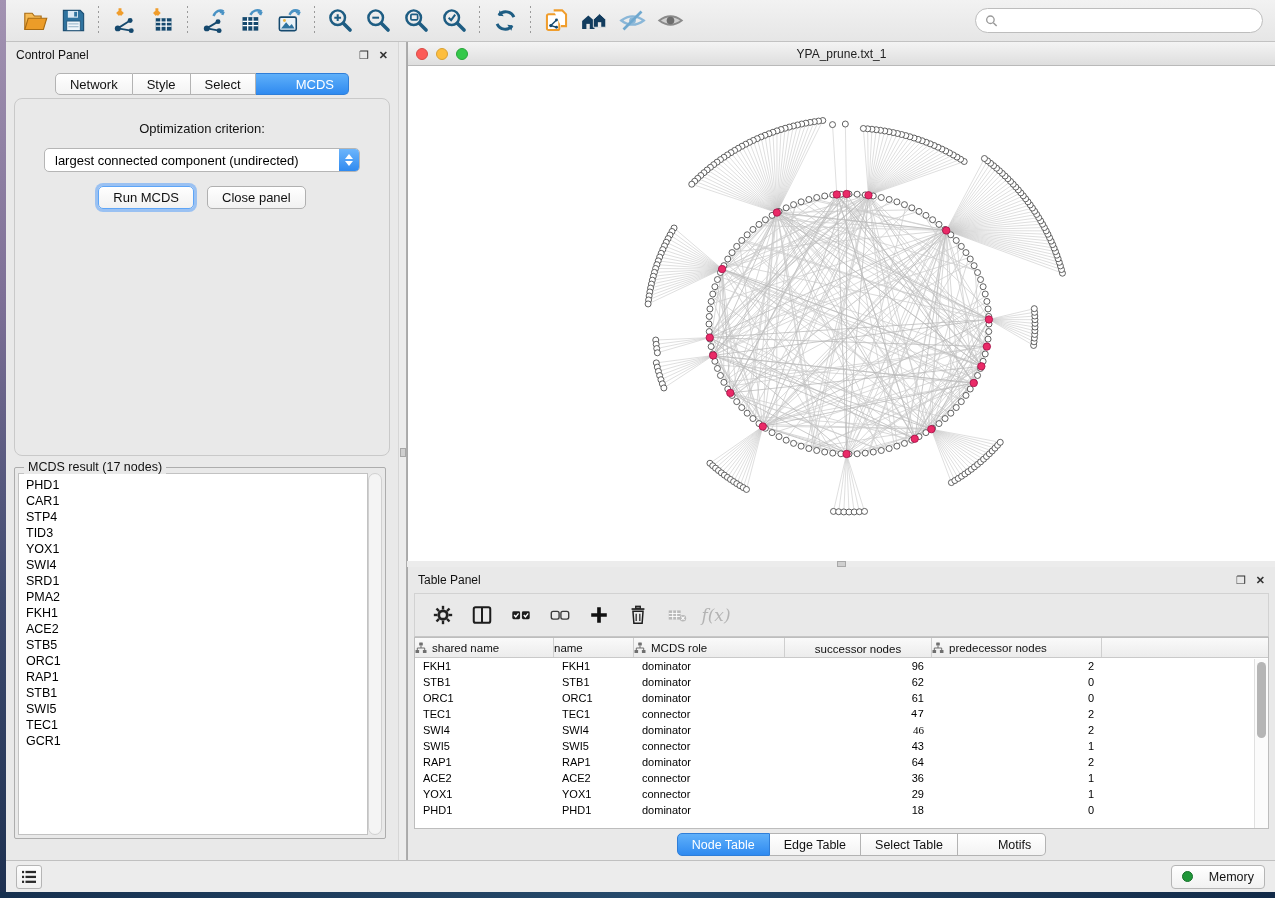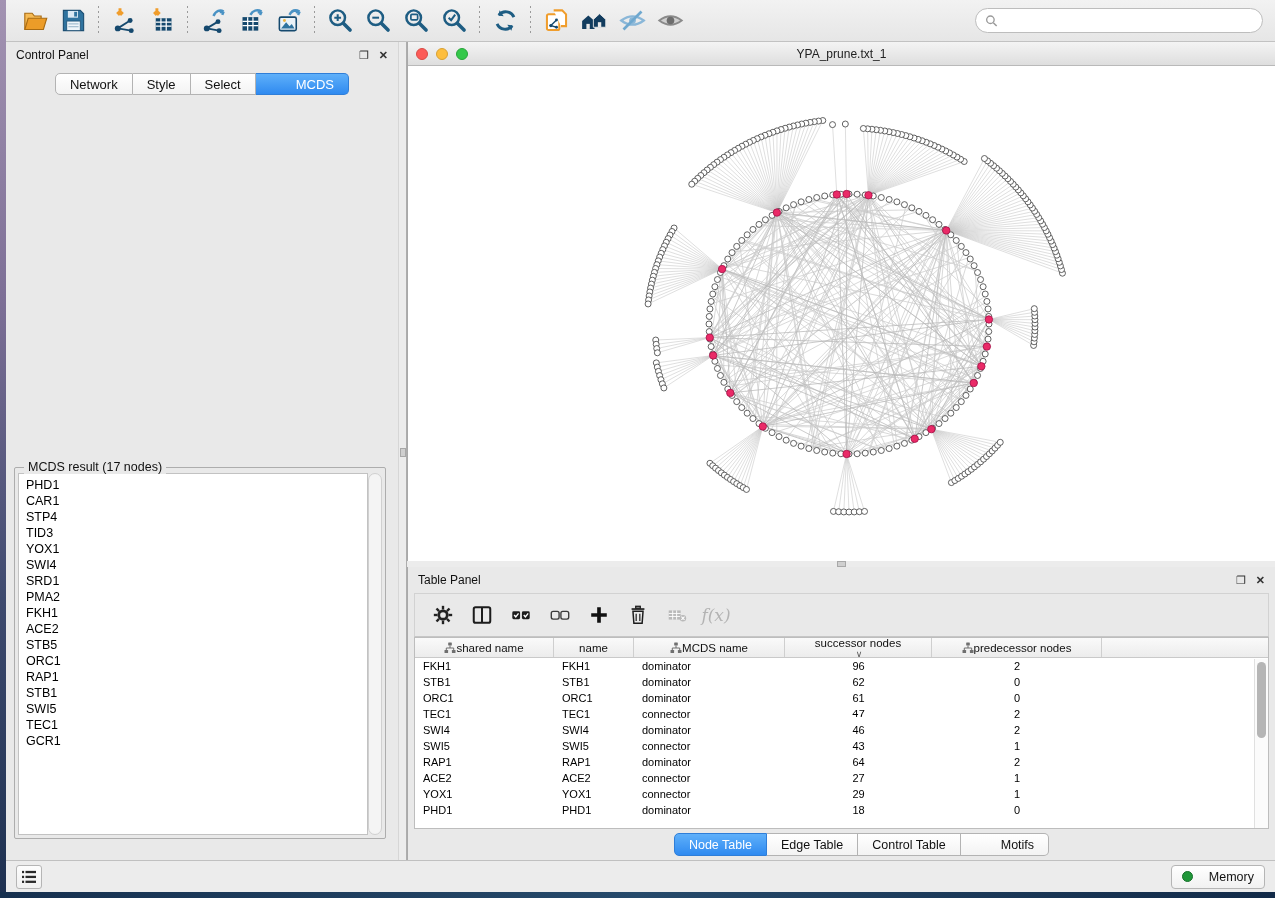--- a/index.html
+++ b/index.html
@@ -112,28 +112,28 @@
     background:#e9e9e9; border:1px solid #d2d2d2; border-bottom:1px solid #c6c6c6;
     display:flex; align-items:center; padding-left:12px; gap:7px; }
   .tpb { width:32px; height:32px; display:flex; align-items:center; justify-content:center; }
   .tpb svg { width:22px; height:22px; }
   .fx { font-family:"DejaVu Serif", serif; font-style:italic; font-size:17px; color:#b3b3b3; }
 
   #table-wrap { position:absolute; left:6px; right:6px; top:70px; height:192px;
     background:#fff; border:1px solid #bdbdbd; overflow:hidden; }
   #table-header { display:flex; height:20px;
     background:linear-gradient(#fafafa,#ececec); border-bottom:1px solid #c9c9c9; }
-  .th { display:flex; align-items:center; justify-content:center; 
+  .th { display:flex; align-items:center; gap:5px;
     border-right:1px solid #cfcfcf; font-size:11.5px; color:#111; overflow:hidden; flex:0 0 auto; }
   .th .hdr-ic { width:12px; height:12px; }
   .th .hdr-ic rect { fill:#6f6f6f; }
   .sort-ind { font-size:9px; color:#555; margin-left:2px; }
   .tr { display:flex; height:16px; align-items:center; }
   .td { font-size:11px; color:#000; padding:0 8px; white-space:nowrap; overflow:hidden; flex:0 0 auto; }
-  .td.right { text-align:center; }
+  .td.right { text-align:right; }
   #table-scrollbar { position:absolute; right:0px; top:21px; bottom:0; width:14px;
     background:#fbfbfb; border-left:1px solid #e0e0e0; }
   #table-thumb { position:absolute; left:2px; top:3px; width:9px; height:76px;
     background:#b5b5b5; border-radius:5px; }
 
   #table-tabs { position:absolute; left:0; right:0; top:266px; display:flex; justify-content:center;margin-left:40px; }
   #table-tabs .seg { font-size:12.5px; height:23px; }
 
   
   #status-bar { position:absolute; left:0; top:860px; width:1269px; height:32px;
@@ -304,20 +304,34 @@
         <span class="win-ic">❐</span>
         <span class="win-ic" style="font-weight:bold">✕</span>
       </div>
       <div class="seg-bar">
           <div class="seg">Network</div>
           <div class="seg">Style</div>
           <div class="seg">Select</div>
           <div class="seg active">MCDS</div>
         </div>
 
+      <div id="mcds-box">
+        <div id="opt-label">Optimization criterion:</div>
+        <div id="opt-select">
+          <span class="sel-text">largest connected component (undirected)</span>
+          <span class="stepper">
+            <span class="up"></span>
+              <span class="dn"></span>
+          </span>
+        </div>
+        <div id="btn-row">
+          <div class="mac-btn focused">Run MCDS</div>
+          <div class="mac-btn">Close panel</div>
+        </div>
+      </div>
 
       <div id="result-group">
         <div id="result-frame"></div>
         <div id="result-legend">MCDS result (17 nodes)</div>
         <div id="result-list">
             <div class="mcds-item">PHD1</div>
             <div class="mcds-item">CAR1</div>
             <div class="mcds-item">STP4</div>
             <div class="mcds-item">TID3</div>
             <div class="mcds-item">YOX1</div>
@@ -1212,21 +1226,21 @@
               <div class="th" style="width: 80px;">
                 <span>name</span>
               </div>
               <div class="th" style="width: 151px;">
                 <svg class="hdr-ic" viewBox="0 0 12 12">
                   <rect x="4.2" y="0.5" width="3.6" height="3" rx="0.5"></rect>
                   <rect x="0.5" y="8" width="3.6" height="3" rx="0.5"></rect>
                   <rect x="7.9" y="8" width="3.6" height="3" rx="0.5"></rect>
                   <path d="M6 3.5 V6 M2.3 8 V6 H9.7 V8" fill="none" stroke="#6f6f6f" stroke-width="1"></path>
                 </svg>
-                <span>MCDS name</span>
+                <span>MCDS role</span>
               </div>
               <div class="th" style="width: 147px; flex-direction: column;">
                 <svg class="hdr-ic" viewBox="0 0 12 12">
                   <rect x="4.2" y="0.5" width="3.6" height="3" rx="0.5"></rect>
                   <rect x="0.5" y="8" width="3.6" height="3" rx="0.5"></rect>
                   <rect x="7.9" y="8" width="3.6" height="3" rx="0.5"></rect>
                   <path d="M6 3.5 V6 M2.3 8 V6 H9.7 V8" fill="none" stroke="#6f6f6f" stroke-width="1"></path>
                 </svg>
                 <span>successor nodes</span>
                 <span class="sort-ind">∨</span>
@@ -1267,42 +1281,42 @@
                 <div class="td" style="width: 139px;">TEC1</div>
                 <div class="td" style="width: 80px;">TEC1</div>
                 <div class="td" style="width: 151px;">connector</div>
                 <div class="td right" style="width: 147px; font-family: Liberation Mono, monospace;">47</div>
                 <div class="td right" style="width: 170px;">2</div>
               </div>
               <div class="tr">
                 <div class="td" style="width: 139px;">SWI4</div>
                 <div class="td" style="width: 80px;">SWI4</div>
                 <div class="td" style="width: 151px;">dominator</div>
-                <div class="td right" style="width: 147px;">46</div>
+                <div class="td right" style="width: 147px; font-family: Liberation Serif, serif;">46</div>
                 <div class="td right" style="width: 170px;">2</div>
               </div>
               <div class="tr">
                 <div class="td" style="width: 139px;">SWI5</div>
                 <div class="td" style="width: 80px;">SWI5</div>
                 <div class="td" style="width: 151px;">connector</div>
                 <div class="td right" style="width: 147px;">43</div>
                 <div class="td right" style="width: 170px;">1</div>
               </div>
               <div class="tr">
                 <div class="td" style="width: 139px;">RAP1</div>
                 <div class="td" style="width: 80px;">RAP1</div>
                 <div class="td" style="width: 151px;">dominator</div>
                 <div class="td right" style="width: 147px;">64</div>
                 <div class="td right" style="width: 170px;">2</div>
               </div>
               <div class="tr">
                 <div class="td" style="width: 139px;">ACE2</div>
                 <div class="td" style="width: 80px;">ACE2</div>
                 <div class="td" style="width: 151px;">connector</div>
-                <div class="td right" style="width: 147px;">27</div>
+                <div class="td right" style="width: 147px;">36</div>
                 <div class="td right" style="width: 170px;">1</div>
               </div>
               <div class="tr">
                 <div class="td" style="width: 139px;">YOX1</div>
                 <div class="td" style="width: 80px;">YOX1</div>
                 <div class="td" style="width: 151px;">connector</div>
                 <div class="td right" style="width: 147px;">29</div>
                 <div class="td right" style="width: 170px;">1</div>
               </div>
               <div class="tr">
@@ -1314,21 +1328,21 @@
               </div>
             </div>
           <div id="table-scrollbar">
             <div id="table-thumb"></div>
           </div>
         </div>
 
         <div id="table-tabs">
             <div class="seg active">Node Table</div>
             <div class="seg">Edge Table</div>
-            <div class="seg">Control Table</div>
+            <div class="seg">Select Table</div>
             <div class="seg">Motifs</div>
           </div>
       </div>
     </div>
   </div>
 
   <div id="status-bar">
     <div id="list-btn">
       <svg width="16" height="14" viewBox="0 0 18 16">
         <g fill="#2a2a2a">

